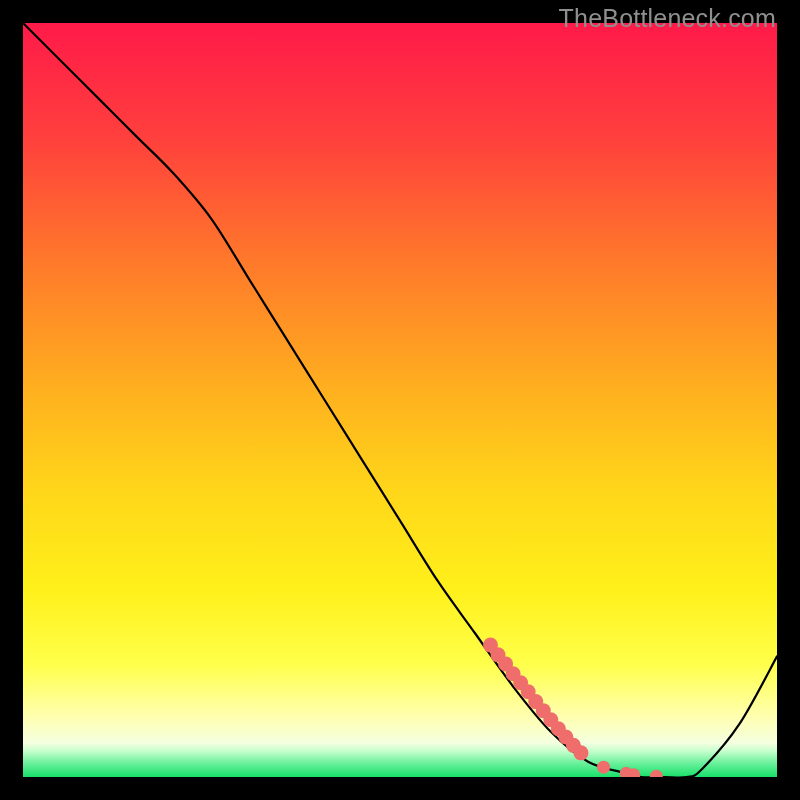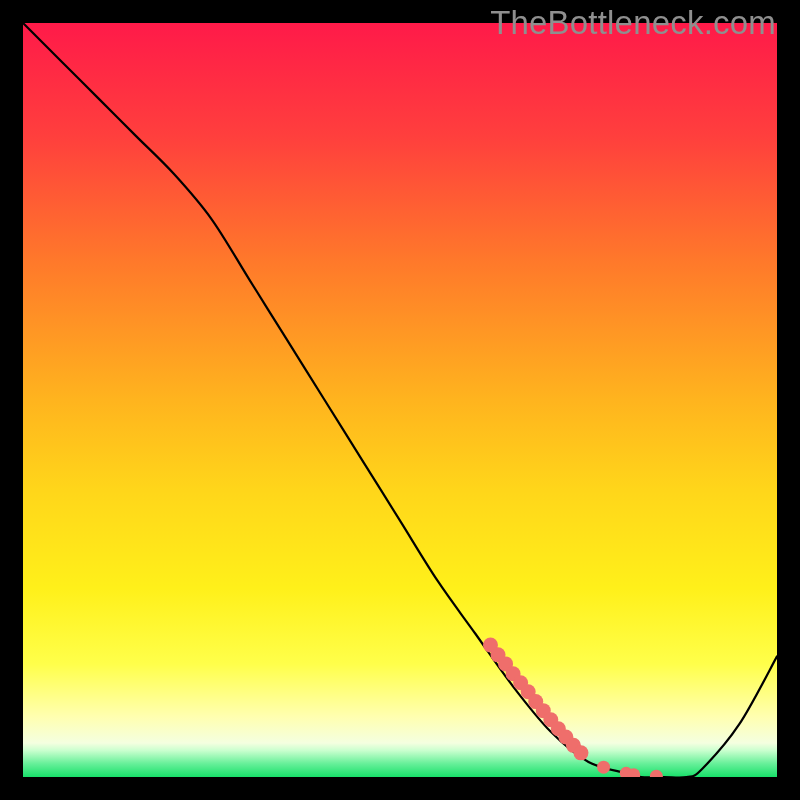--- a/index.html
+++ b/index.html
@@ -23,21 +23,21 @@
     left: 0;
     top: 0;
     width: 754px;
     height: 754px;
   }
   .watermark {
     position: absolute;
     top: 4px;
     right: 24px;
     font-family: Arial, Helvetica, sans-serif;
-    font-size: 33px;
+    font-size: 25px;
     font-weight: 500;
     color: #8f8f8f;
     letter-spacing: 0.2px;
     text-align: center;
   }
 </style>
 </head>
 <body>
 
 <div class="frame">

